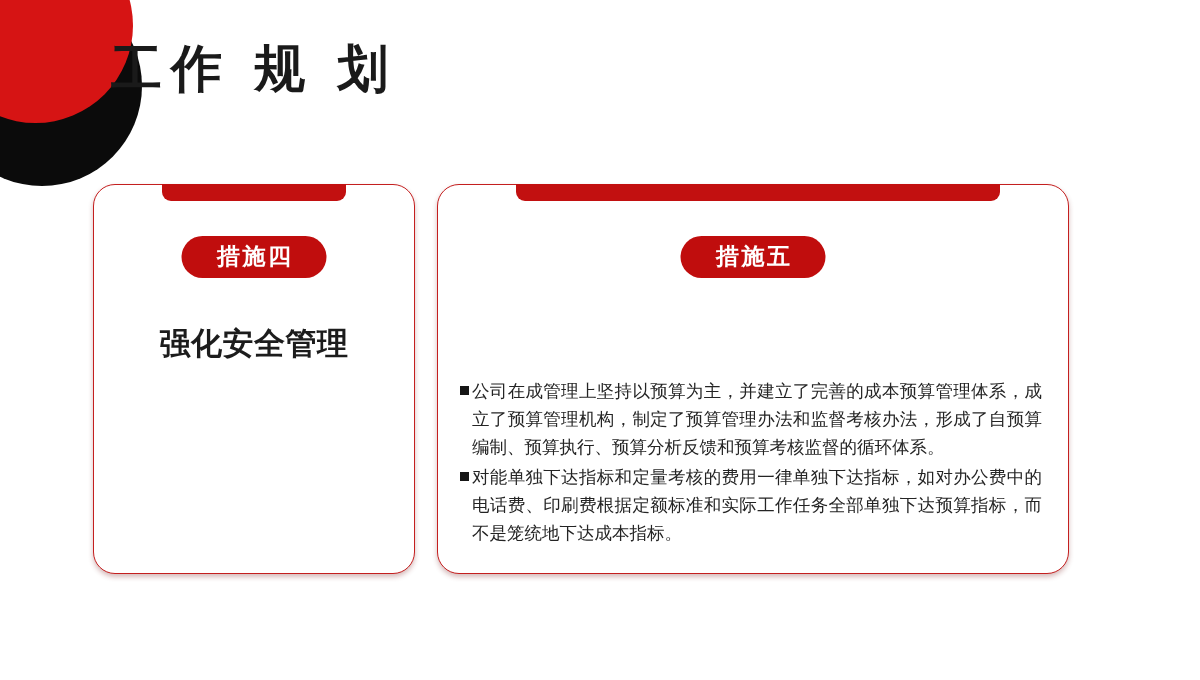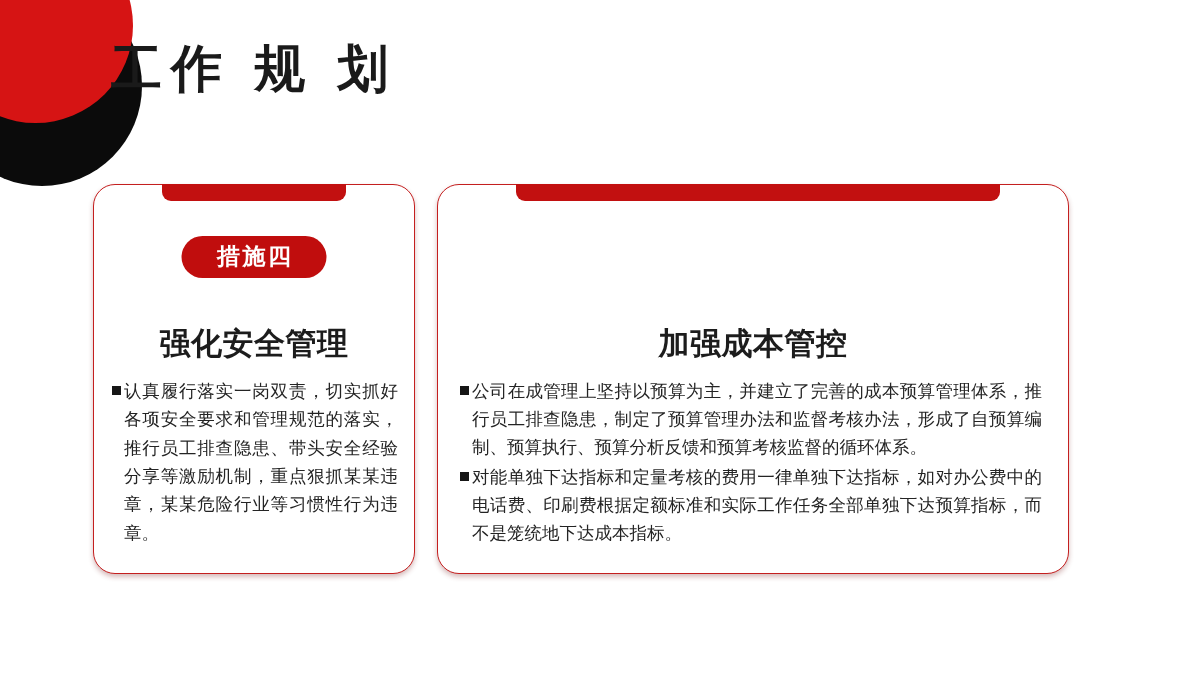--- a/index.html
+++ b/index.html
@@ -159,35 +159,29 @@
 <div class="deco-red-circle"></div>
 
 <div class="page-title">工作 规 划</div>
 
 <div class="cards">
 
   <div class="card card-left">
     <div class="card-tab"></div>
     <div class="card-badge">措施四</div>
     <div class="card-heading">强化安全管理</div>
-    <div class="card-body">
-      <div class="bullet-item">
-        <span class="bullet-marker"></span>
-        <span class="bullet-text">认真履行落实一岗双责，切实抓好各项安全要求和管理规范的落实，推行员工排查隐患、带头安全经验分享等激励机制，重点狠抓某某违章，某某危险行业等习惯性行为违章。</span>
-      </div>
-    </div>
   </div>
 
   <div class="card card-right">
     <div class="card-tab"></div>
-    <div class="card-heading">加强成本管控</div>
+    <div class="card-badge">措施五</div>
     <div class="card-body">
       <div class="bullet-item">
         <span class="bullet-marker"></span>
-        <span class="bullet-text">公司在成管理上坚持以预算为主，并建立了完善的成本预算管理体系，推行员工排查隐患，制定了预算管理办法和监督考核办法，形成了自预算编制、预算执行、预算分析反馈和预算考核监督的循环体系。</span>
+        <span class="bullet-text">公司在成管理上坚持以预算为主，并建立了完善的成本预算管理体系，成立了预算管理机构，制定了预算管理办法和监督考核办法，形成了自预算编制、预算执行、预算分析反馈和预算考核监督的循环体系。</span>
       </div>
       <div class="bullet-item">
         <span class="bullet-marker"></span>
         <span class="bullet-text">对能单独下达指标和定量考核的费用一律单独下达指标，如对办公费中的电话费、印刷费根据定额标准和实际工作任务全部单独下达预算指标，而不是笼统地下达成本指标。</span>
       </div>
     </div>
   </div>
 
 </div>
 

